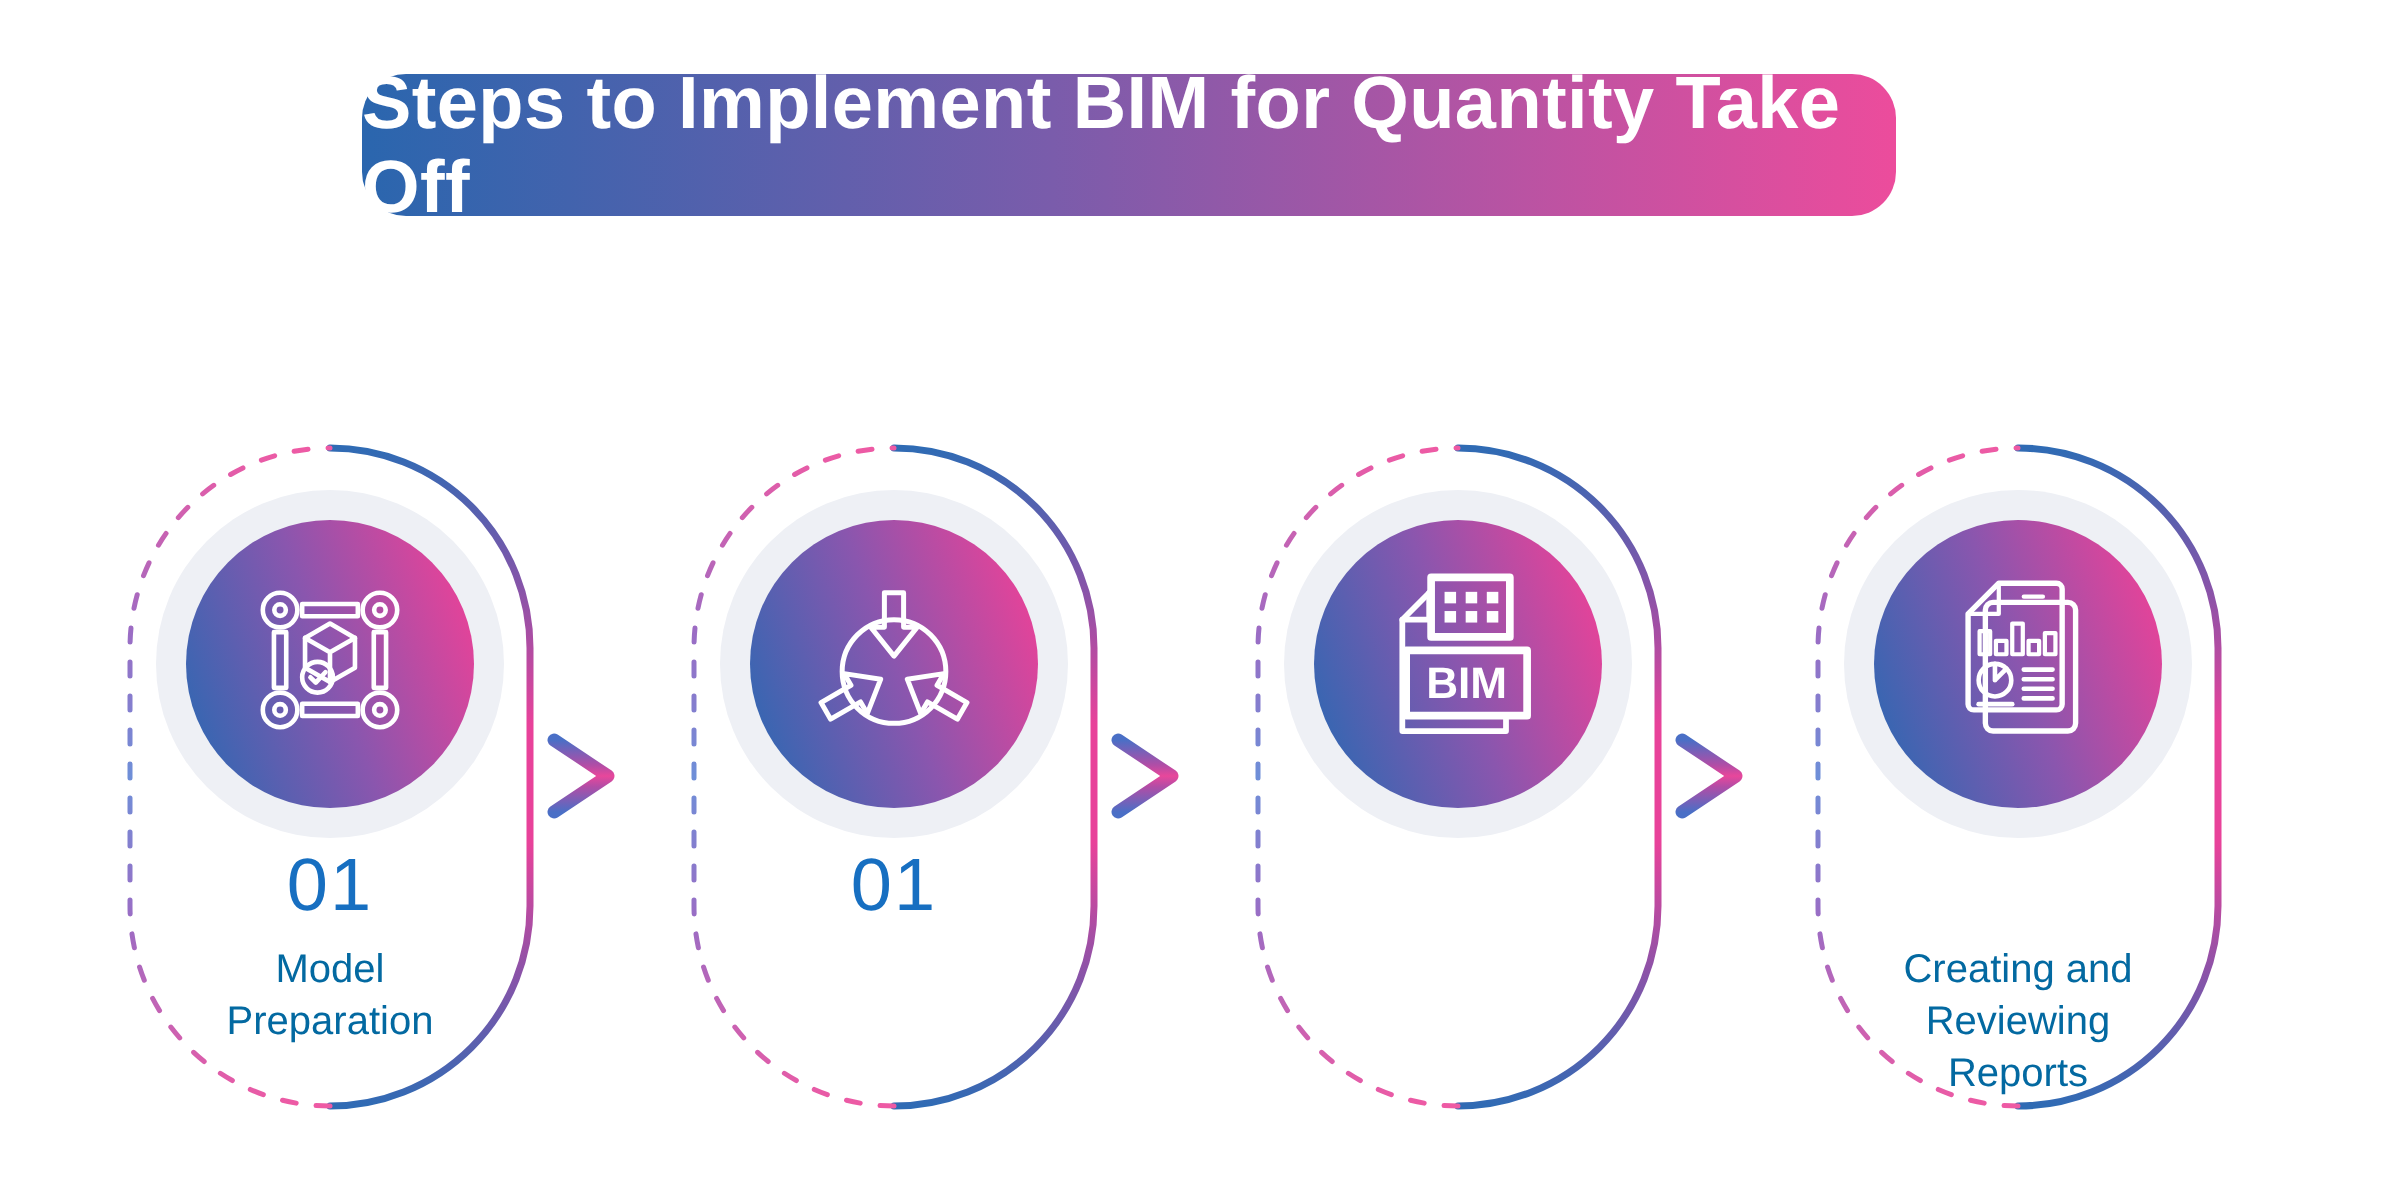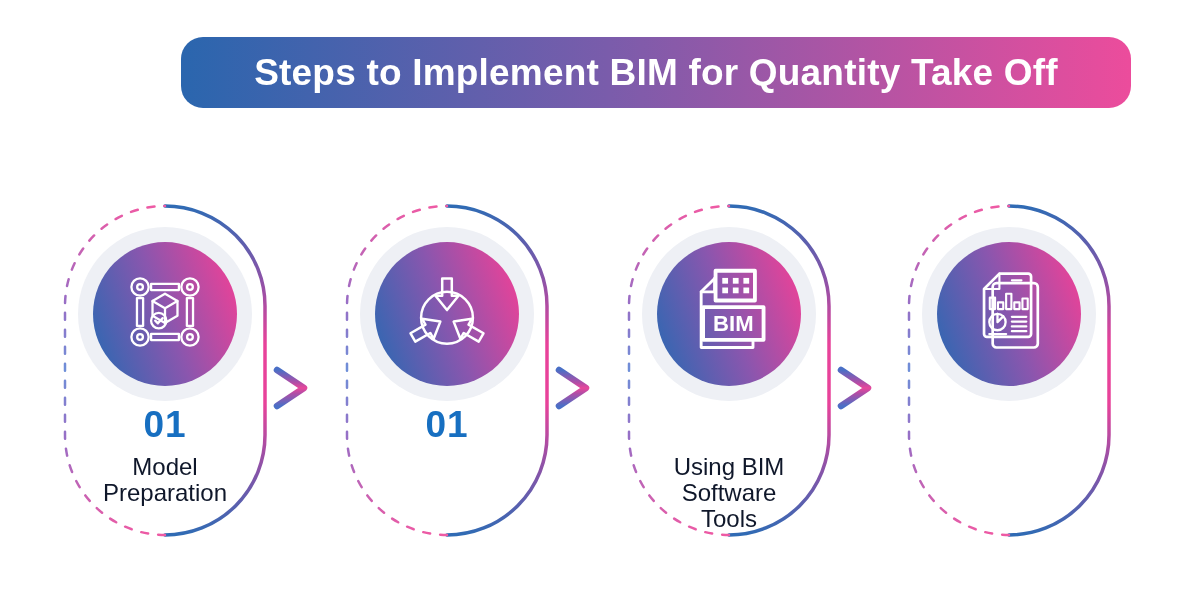--- a/index.html
+++ b/index.html
@@ -3,47 +3,47 @@
 <meta charset="utf-8">
 <style>
   html,body{margin:0;padding:0;}
   body{
     width:1200px;height:600px;background:#ffffff;
     font-family:"Liberation Sans", sans-serif;
     position:relative;overflow:hidden;
   }
   
   .banner{
-    position:absolute;left:181px;top:37px;width:950px;height:71px;
+    position:absolute;left:181px;top:37px;width:767px;height:71px;
     border-radius:22px;
     background:linear-gradient(90deg,#2a66ae 0%,#7a5cab 45%,#ec4c9c 100%);
     display:flex;align-items:center;justify-content:center;
   }
   .banner-text{color:#ffffff;font-size:37px;font-weight:bold;letter-spacing:.2px;}
 
   
-  .capsule{position:absolute;top:204px;width:204px;height:333px;}
+  .capsule{position:absolute;top:222px;width:204px;height:333px;}
   .c1{left:63px}.c2{left:345px}.c3{left:627px}.c4{left:907px}
   .outline{position:absolute;left:0;top:0;width:204px;height:333px;}
   .ring{
     position:absolute;left:15px;top:23px;width:174px;height:174px;
     border-radius:50%;background:#eef0f5;
   }
   .disc{
     position:absolute;left:30px;top:38px;width:144px;height:144px;border-radius:50%;
     background:linear-gradient(70deg,#2e68b2 5%,#8a56ae 50%,#ee4197 95%);
   }
   .icon{position:absolute;left:54px;top:60px;width:96px;height:96px;}
   .number{
     position:absolute;left:0;top:200px;width:100%;text-align:center;
-    font-size:37px;font-weight:bold;color:#176fc1;letter-spacing:1px;
+    font-size:37px;font-weight:normal;color:#176fc1;letter-spacing:1px;
   }
   .label{
     position:absolute;left:0;top:250px;width:100%;text-align:center;
-    font-size:24px;line-height:26px;color:#0f172a;white-space:pre-line;
+    font-size:20px;line-height:26px;color:#0369a1;white-space:pre-line;
   }
 
   
   .arrow{position:absolute;top:365px;width:48px;height:46px;}
   .a1{left:264px}.a2{left:546px}.a3{left:828px}
 
   .icon-svg *{vector-effect:none;}
 </style>
 </head>
 <body>
@@ -166,23 +166,20 @@
     <rect x="36" y="7" width="41" height="31" stroke-width="4"></rect>
     <rect x="43" y="14.5" width="6" height="6" fill="#ffffff" stroke="none"></rect>
     <rect x="54" y="14.5" width="6" height="6" fill="#ffffff" stroke="none"></rect>
     <rect x="65" y="14.5" width="6" height="6" fill="#ffffff" stroke="none"></rect>
     <rect x="43" y="24.5" width="6" height="6" fill="#ffffff" stroke="none"></rect>
     <rect x="54" y="24.5" width="6" height="6" fill="#ffffff" stroke="none"></rect>
     <rect x="65" y="24.5" width="6" height="6" fill="#ffffff" stroke="none"></rect>
     <rect x="23" y="45" width="63" height="34" stroke-width="4"></rect>
     <text x="54.5" y="70" text-anchor="middle" font-size="23" font-weight="bold" fill="#ffffff" stroke="none" font-family="Liberation Sans, sans-serif">BIM</text>
   </svg>
-  <div class="label">Using BIM
-Software
-Tools</div>
 </div>
 
 <div class="capsule c4">
   <svg class="outline" viewBox="0 0 204 333">
     <defs>
       <linearGradient id="sg4" x1="0" y1="0" x2="0" y2="1">
         <stop offset="0" stop-color="#2f6bb4"></stop>
           <stop offset=".22" stop-color="#8a53a8"></stop>
         <stop offset=".42" stop-color="#e8429a"></stop>
           <stop offset=".6" stop-color="#e8429a"></stop>
@@ -210,20 +207,23 @@
     <rect x="30" y="35" width="5.5" height="12" stroke-width="2.2"></rect>
     <rect x="38.5" y="40" width="5.5" height="7" stroke-width="2.2"></rect>
     <rect x="47" y="31" width="5.5" height="16" stroke-width="2.2"></rect>
     <rect x="55.5" y="40" width="5.5" height="7" stroke-width="2.2"></rect>
     <rect x="64" y="36" width="5.5" height="11" stroke-width="2.2"></rect>
     <circle cx="38" cy="60.5" r="8.5" stroke-width="2.4"></circle>
     <path d="M38 60.5 L44 54.5 M38 60.5 L38 52" stroke-width="2.4"></path>
     <path d="M29.5 73 H47" stroke-width="2.4"></path>
     <path d="M53 55 H68 M53 60 H68 M53 65 H68 M53 70 H68" stroke-width="2.4"></path>
   </svg>
+  <div class="label">Creating and
+Reviewing
+Reports</div>
 </div>
 
 <svg class="arrow a1" viewBox="0 0 48 46">
   <defs>
     <linearGradient id="ag1" x1="0" y1="0" x2="0" y2="1">
       <stop offset="0" stop-color="#4a6fc6"></stop>
         <stop offset=".35" stop-color="#b14da6"></stop>
       <stop offset=".5" stop-color="#e8479b"></stop>
         <stop offset=".65" stop-color="#b14da6"></stop>
       <stop offset="1" stop-color="#4a6fc6"></stop>

